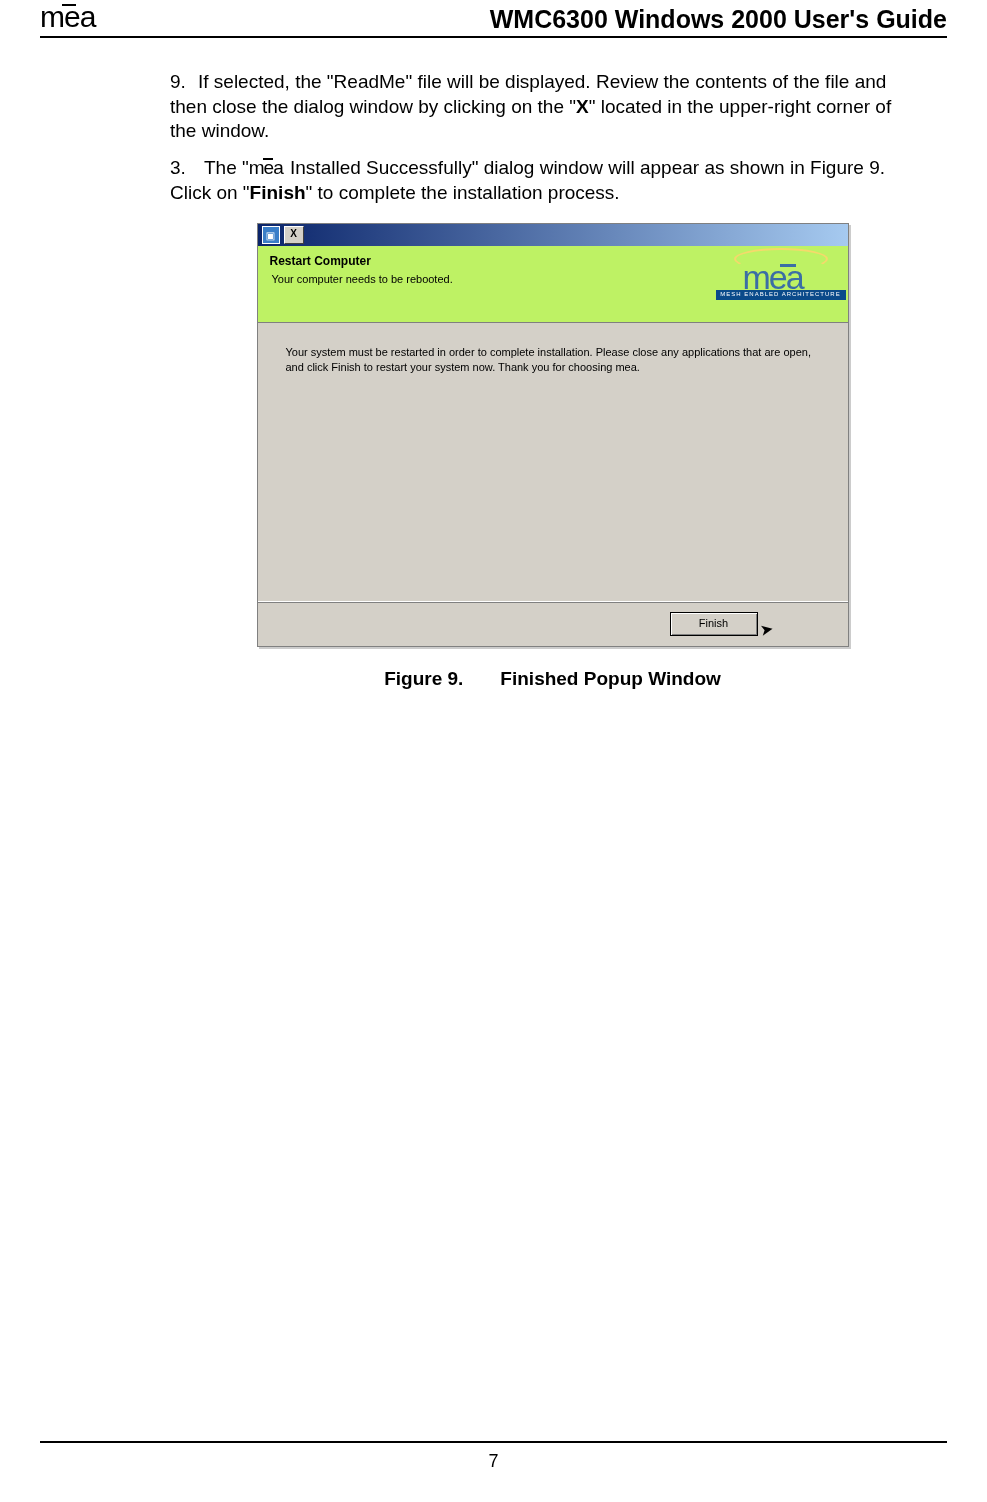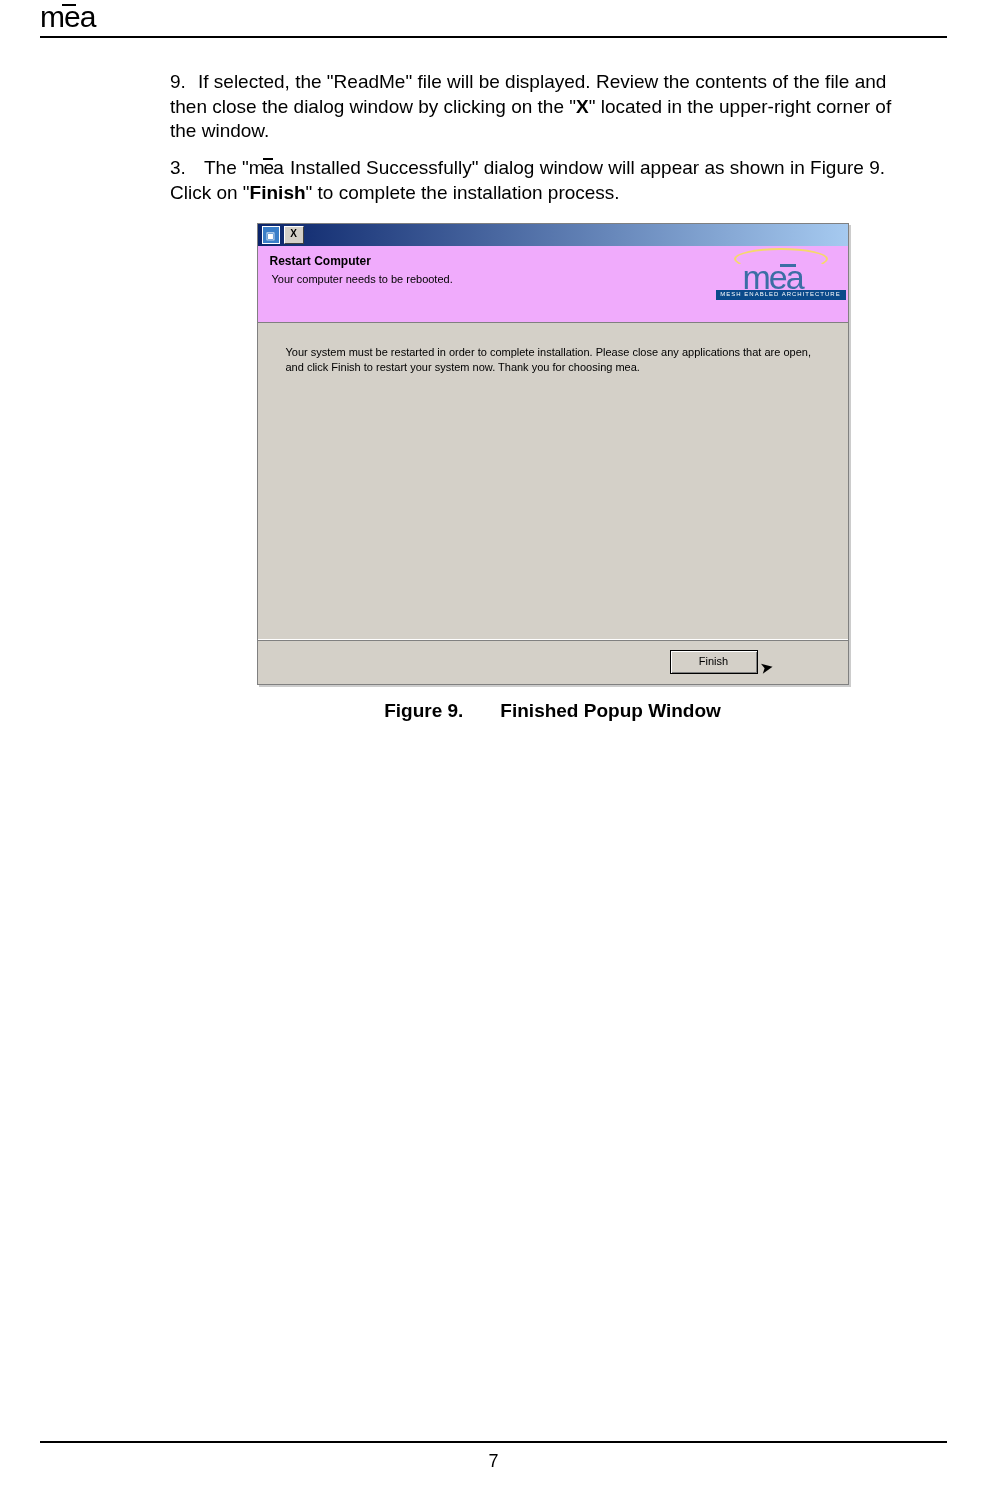--- a/index.html
+++ b/index.html
@@ -115,21 +115,21 @@
     border-bottom-color:#404040;
     color:#000;
     font-family: Tahoma, sans-serif;
     font-size: 10px;
     font-weight: bold;
     text-align:center;
     line-height:14px;
     margin: 2px 3px 2px 0;
   }
   .banner {
-    background: #f0abfc;
+    background: #bef264;
     height: 68px;
     border-bottom: 1px solid #808080;
     display: flex;
     justify-content: space-between;
     position: relative;
     padding: 8px 2px 0 12px;
   }
   .banner .btitle {
     font-family: Tahoma, sans-serif;
     font-size: 12px;
@@ -175,21 +175,21 @@
     font-size: 6px;
     letter-spacing: 1px;
     padding: 1px 2px;
     margin-top: 0px;
     font-family: Tahoma, sans-serif;
   }
   .dialog-body {
     font-family: Tahoma, sans-serif;
     font-size: 11px;
     color: #000;
-    padding: 22px 28px 114px 28px;
+    padding: 22px 28px 76px 28px;
     min-height: 180px;
   }
   .dialog-footer {
     border-top: 1px solid #fff;
     box-shadow: inset 0 1px 0 #808080;
     height: 44px;
     display:flex;
     justify-content: flex-end;
     align-items: center;
     padding-right: 90px;
@@ -207,21 +207,21 @@
     line-height:20px;
   }
   .cursor {
     position: absolute;
     right: 74px;
     bottom: 6px;
     font-size: 16px;
     transform: rotate(-10deg);
   }
   .caption {
-    margin-top: 14px;
+    margin-top: 20px;
     font-size: 19px;
     font-weight: bold;
     text-align: center;
   }
   .footer {
     position: absolute;
     bottom: 30px;
     left: 40px;
     right: 40px;
     border-top: 2px solid #000;
@@ -232,20 +232,21 @@
 </style>
 </head>
 <body>
 
 <div class="page">
   <div class="header">
     <div class="logo">
       <span>mea</span>
       <span class="bar"></span>
     </div>
+    <div class="doc-title">WMC6300 Windows 2000 User's Guide</div>
   </div>
 
   <div class="content">
 
     <div class="list-item">
       <span class="list-num">9.</span><span class="list-body"><span>If selected, the "ReadMe" file will be displayed.  Review the contents of the file and then close the dialog window by clicking on the "</span><span class="bold">X</span><span>" located in the upper-right corner of the window.</span></span>
     </div>
 
     <div class="list-item">
       <span class="list-num" style="width:34px">3.</span><span class="list-body"><span>The "</span><span class="inline-logo"><span>mea</span><span class="ibar"></span></span><span> Installed Successfully" dialog window will appear as shown in Figure 9.  Click on "</span><span class="bold">Finish</span><span>" to complete the installation process.</span></span>

